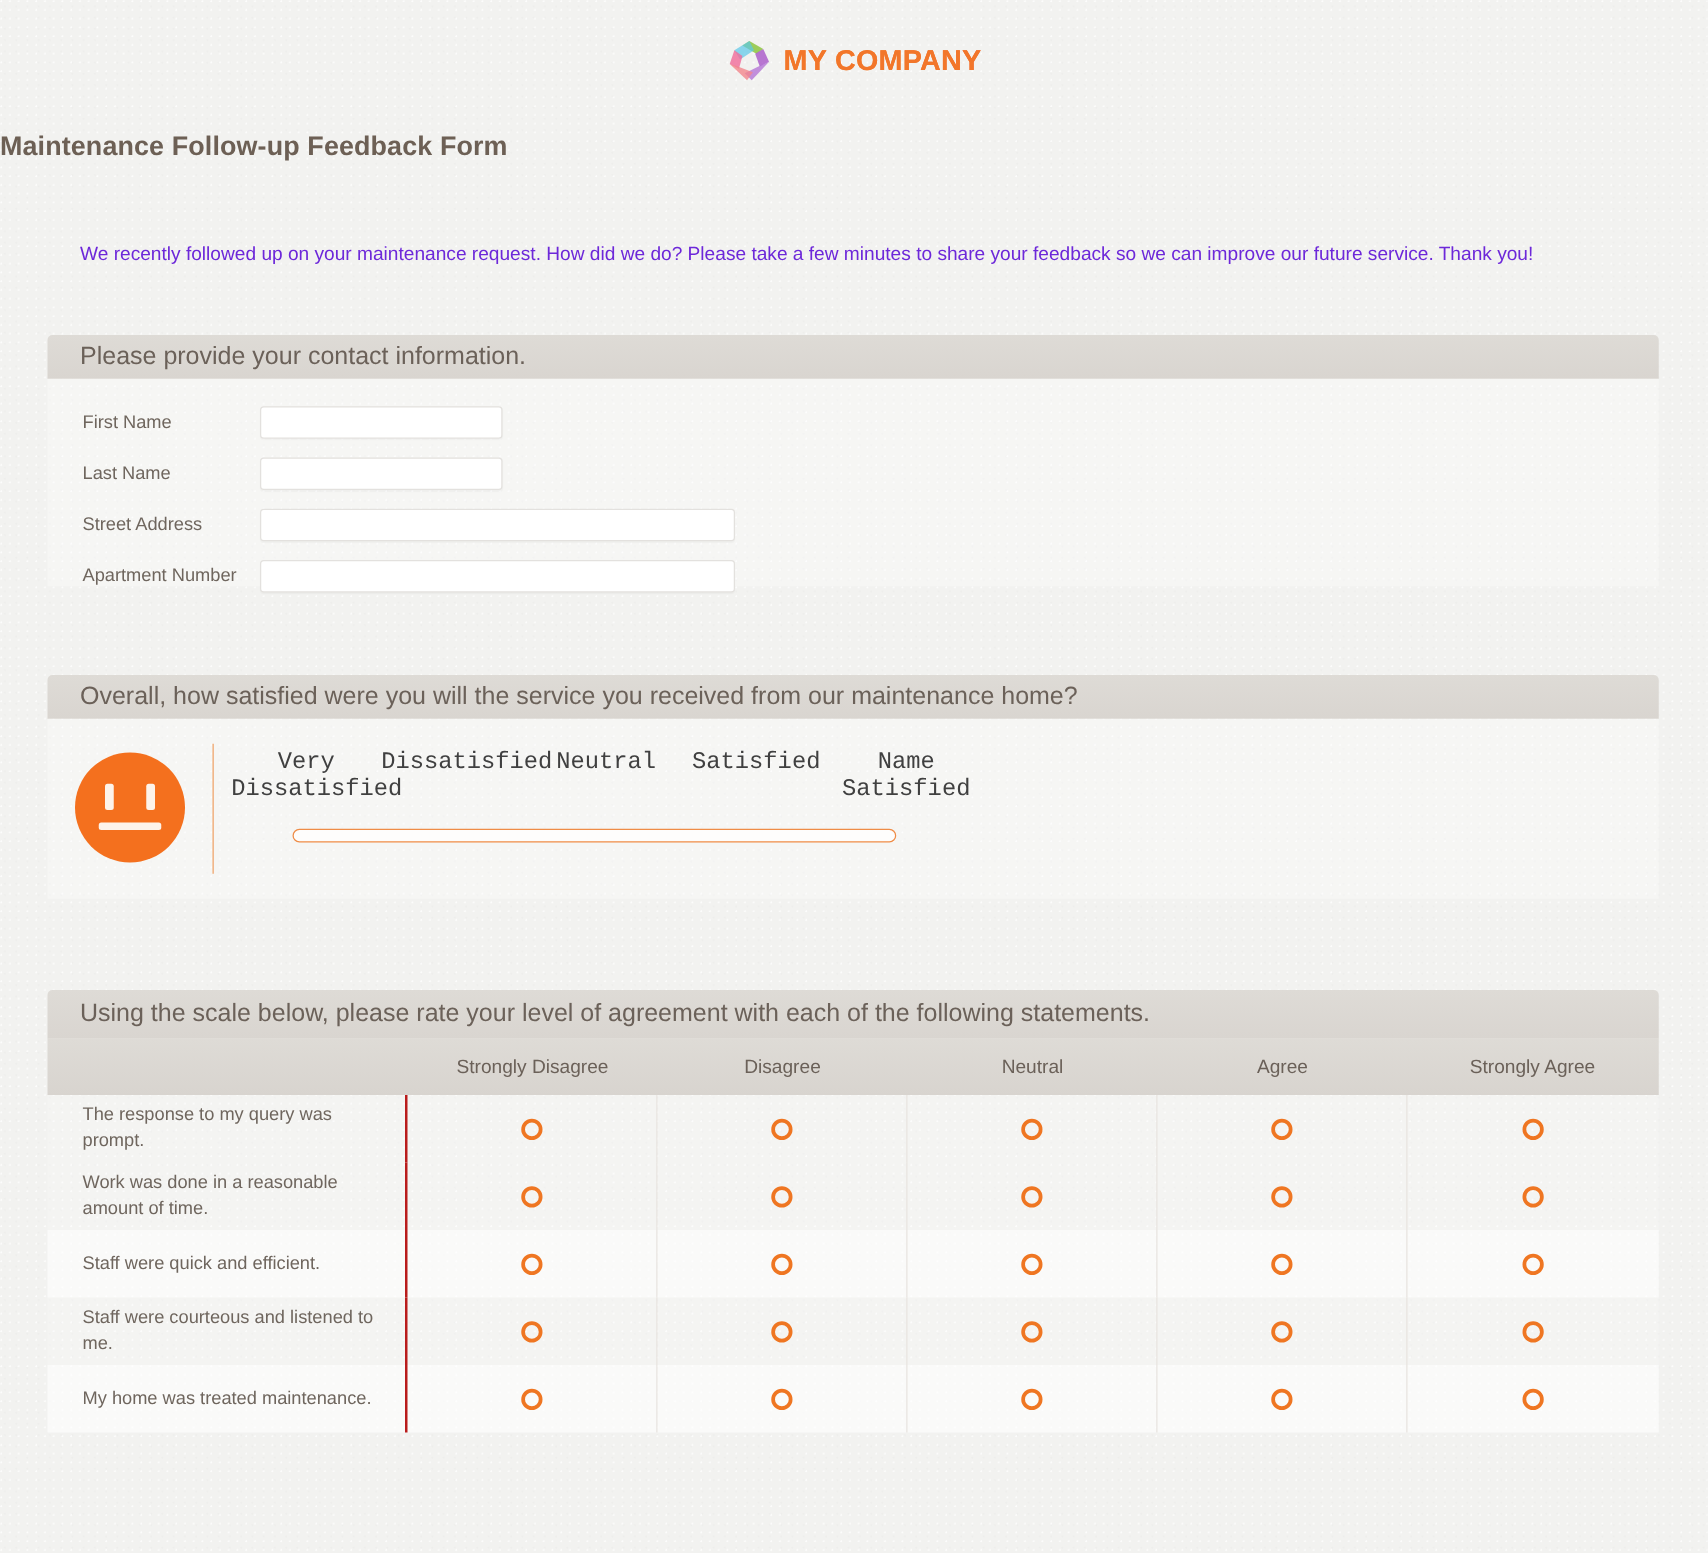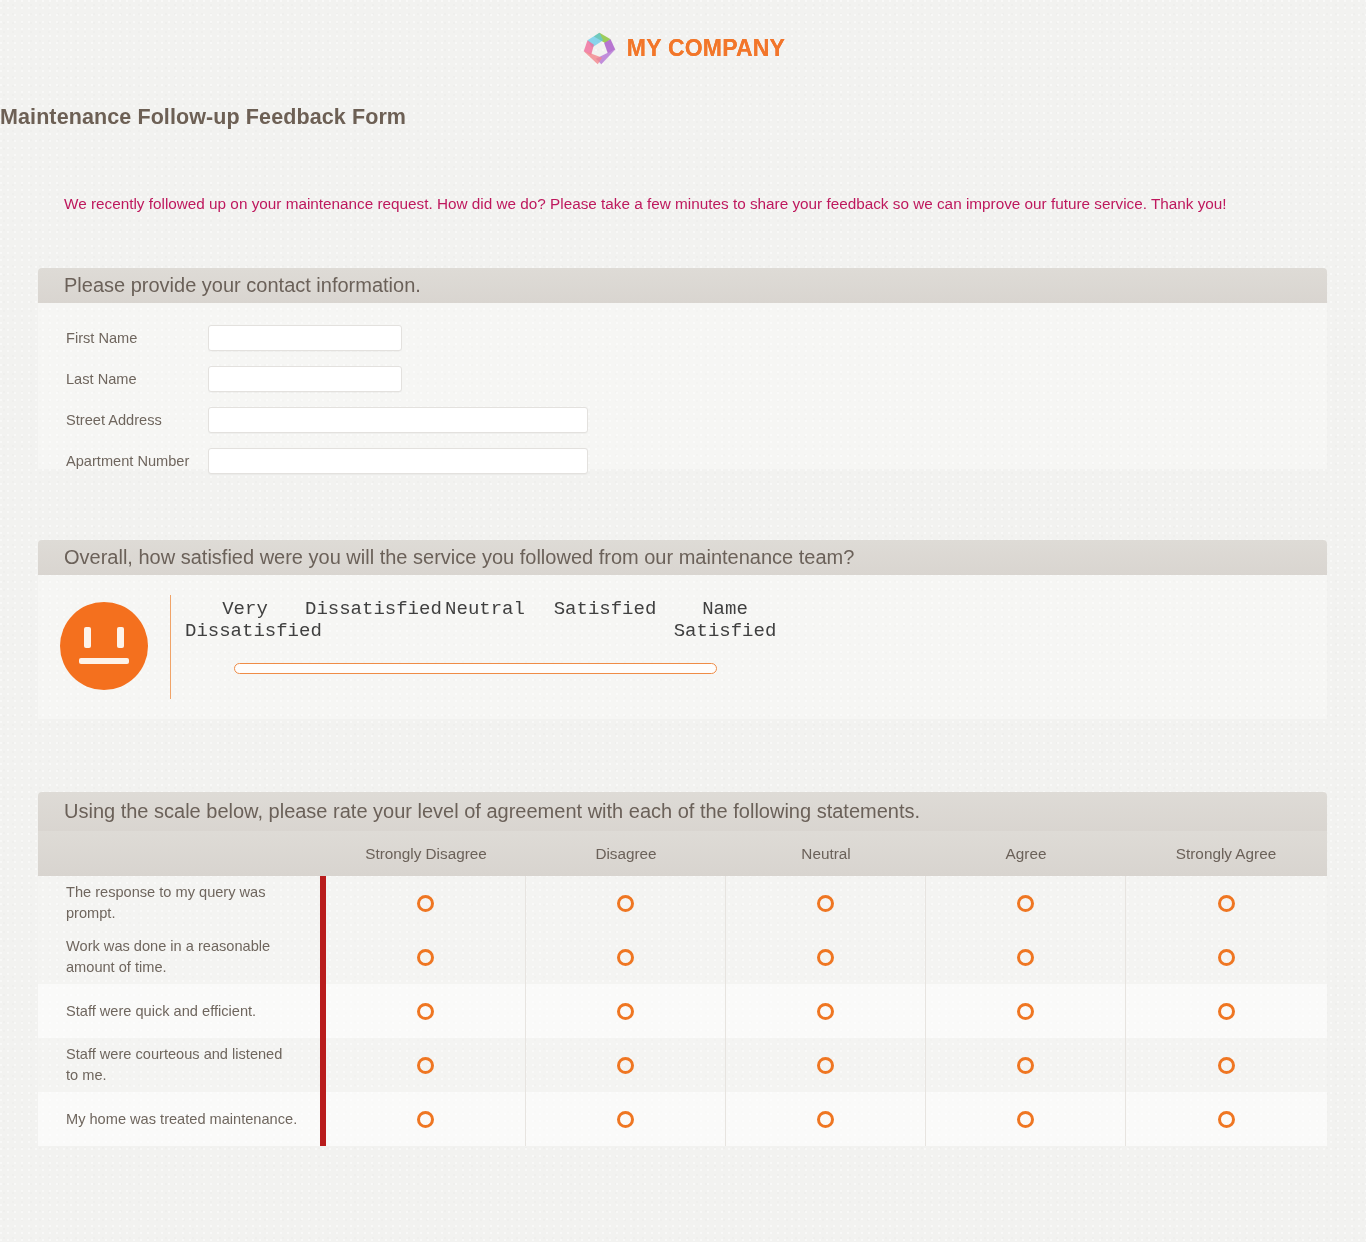--- a/index.html
+++ b/index.html
@@ -59,21 +59,21 @@
     margin-top: 38px;
     letter-spacing: 0.1px;
   }
 
   
   .intro {
     margin: 63px 62px 0 64px;
     width: 1215px;
     font-size: 15.3px;
     line-height: 1.45;
-    color: #be185d;
+    color: #6d28d9;
   }
 
   
   .section {
     margin-left: 38px;
     width: 1289px;
     position: relative;
   }
   .section-head {
     background: linear-gradient(180deg, #dedbd6 0%, #d9d5d0 100%);
@@ -217,21 +217,21 @@
     align-items: center;
     min-height: 54px;
   }
   .matrix-row.alt { background: rgba(255,255,255,0.55); }
   .matrix-row .stmt-col {
     width: 288px;
     padding: 0 22px 0 28px;
     font-size: 14.6px;
     line-height: 1.42;
     color: #6f665e;
-    border-right: 6px solid #b91c1c;
+    border-right: 2px solid #b91c1c;
     min-height: 54px;
     display: flex;
     align-items: center;
   }
   .matrix-row .opt-col {
     width: 200px;
     min-height: 54px;
     display: flex;
     align-items: center;
     justify-content: center;
@@ -292,21 +292,21 @@
 
     <div class="field-row">
       <div class="field-label">Apartment Number</div>
       <input class="field-input input-long" type="text" placeholder="" style="">
     </div>
 
   </div>
 </div>
 
 <div class="section" id="satisfaction-section">
-  <div class="section-head">Overall, how satisfied were you will the service you followed from our maintenance team?</div>
+  <div class="section-head">Overall, how satisfied were you will the service you received from our maintenance home?</div>
   <div class="section-body">
 
     <div class="smiley-cell">
       <div class="smiley">
         <div class="eye left"></div>
         <div class="eye right"></div>
         <div class="mouth"></div>
       </div>
     </div>
 

